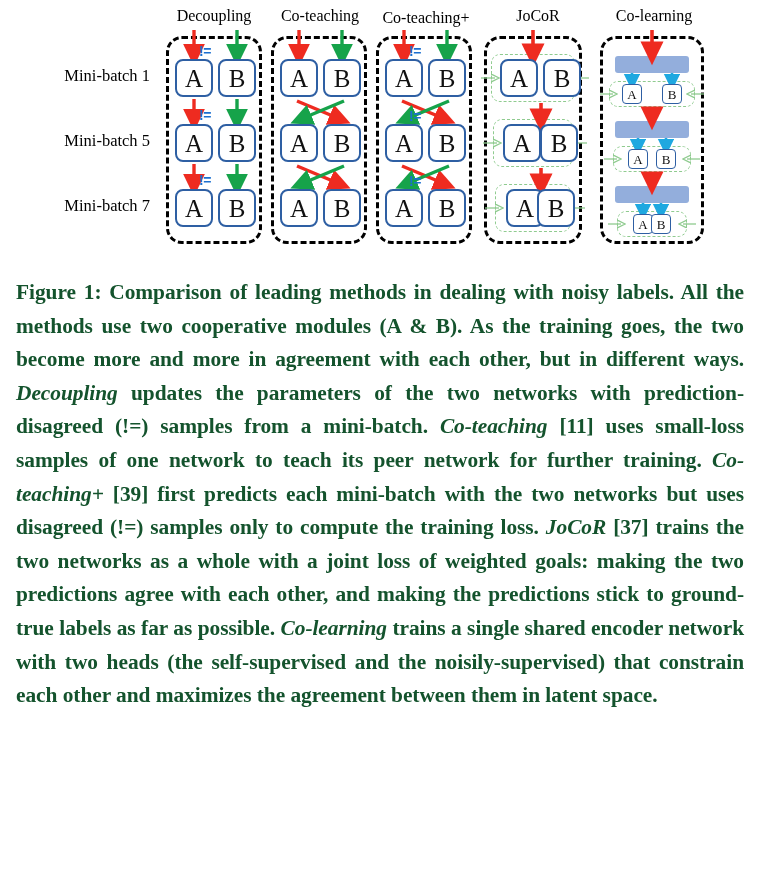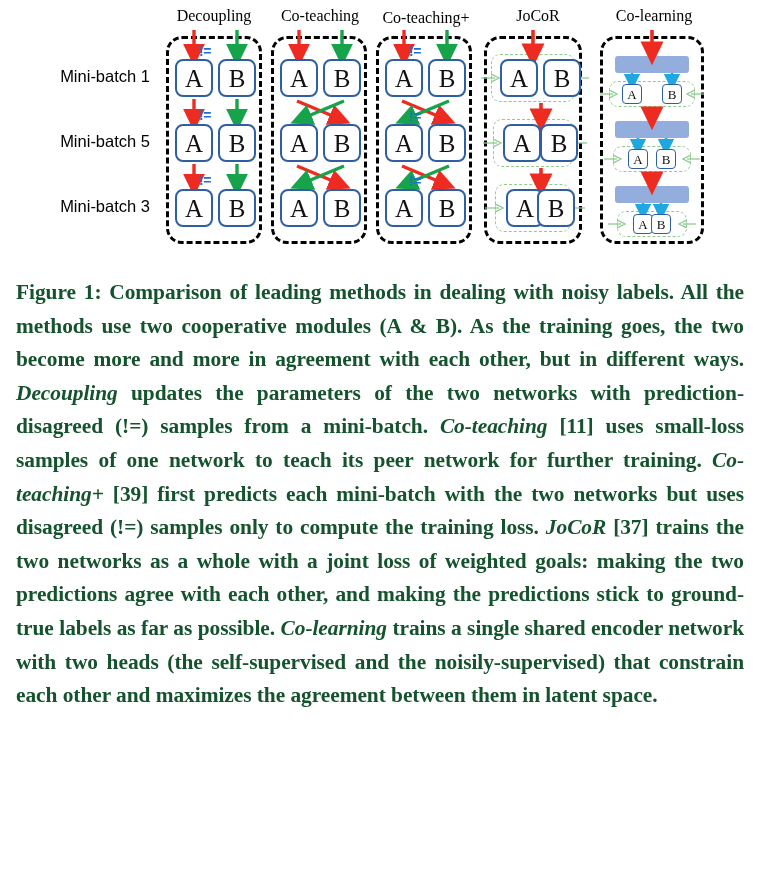--- a/index.html
+++ b/index.html
@@ -29,21 +29,21 @@
     font-family: "Liberation Serif", "DejaVu Serif", serif;
     font-size: 16px;
     color: #000;
     white-space: nowrap;
     text-align: center;
     line-height: 20px;
   }
 
   .row-label {
     position: absolute;
-    font-family: Liberation Sans, sans-serif;
+    font-family: Liberation Serif, serif;
     font-size: 16.5px;
     color: #000;
     white-space: nowrap;
     line-height: 20px;
     text-align: right;
   }
 
   
   .panel {
     position: absolute;
@@ -140,21 +140,21 @@
 <div id="figure">
 
   <div class="col-header" style="left:164px; top:6px; width:100px;">Decoupling</div>
   <div class="col-header" style="left:268px; top:6px; width:104px;">Co-teaching</div>
   <div class="col-header" style="left:368px; top:8px; width:116px;">Co-teaching+</div>
   <div class="col-header" style="left:486px; top:6px; width:104px;">JoCoR</div>
   <div class="col-header" style="left:596px; top:6px; width:116px;">Co-learning</div>
 
   <div class="row-label" style="left:34px; top:66px; width:116px;">Mini-batch 1</div>
   <div class="row-label" style="left:34px; top:131px; width:116px;">Mini-batch 5</div>
-  <div class="row-label" style="left:34px; top:196px; width:116px;">Mini-batch 3</div>
+  <div class="row-label" style="left:34px; top:196px; width:116px;">Mini-batch 7</div>
 
   <div class="panel" style="left:166px; top:36px; width:96px; height:208px;"></div>
   <div class="panel" style="left:271px; top:36px; width:96px; height:208px;"></div>
   <div class="panel" style="left:376px; top:36px; width:96px; height:208px;"></div>
   <div class="panel" style="left:484px; top:36px; width:98px; height:208px;"></div>
   <div class="panel" style="left:600px; top:36px; width:104px; height:208px;"></div>
 
   <div class="mod" style="left:175px; top:59px; width:38px; height:38px;">A</div>
   <div class="mod" style="left:218px; top:59px; width:38px; height:38px;">B</div>
   <div class="mod" style="left:175px; top:124px; width:38px; height:38px;">A</div>

